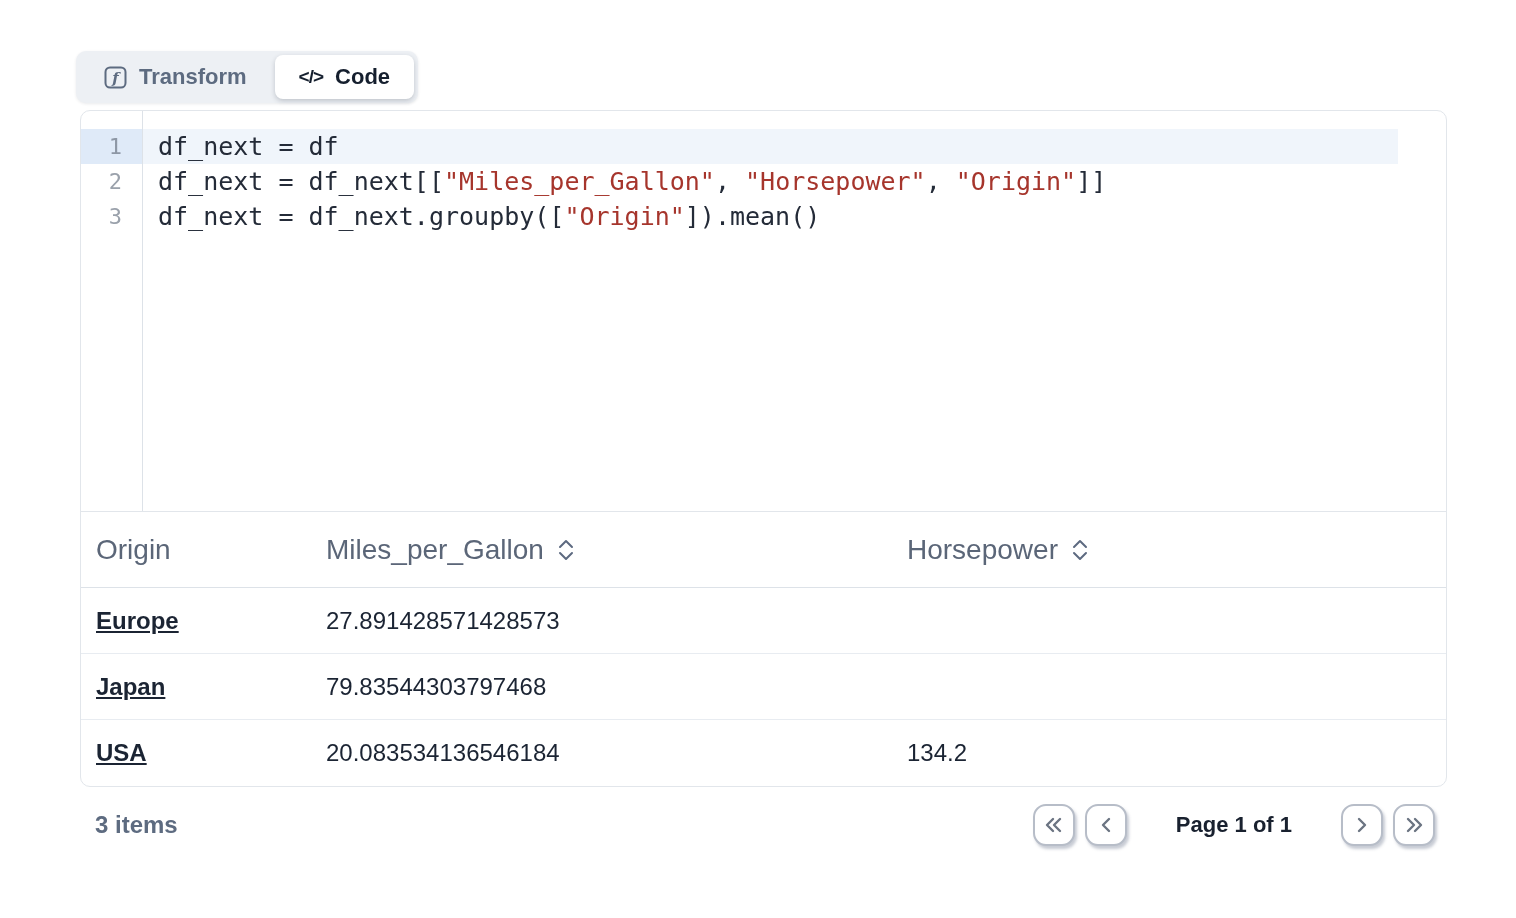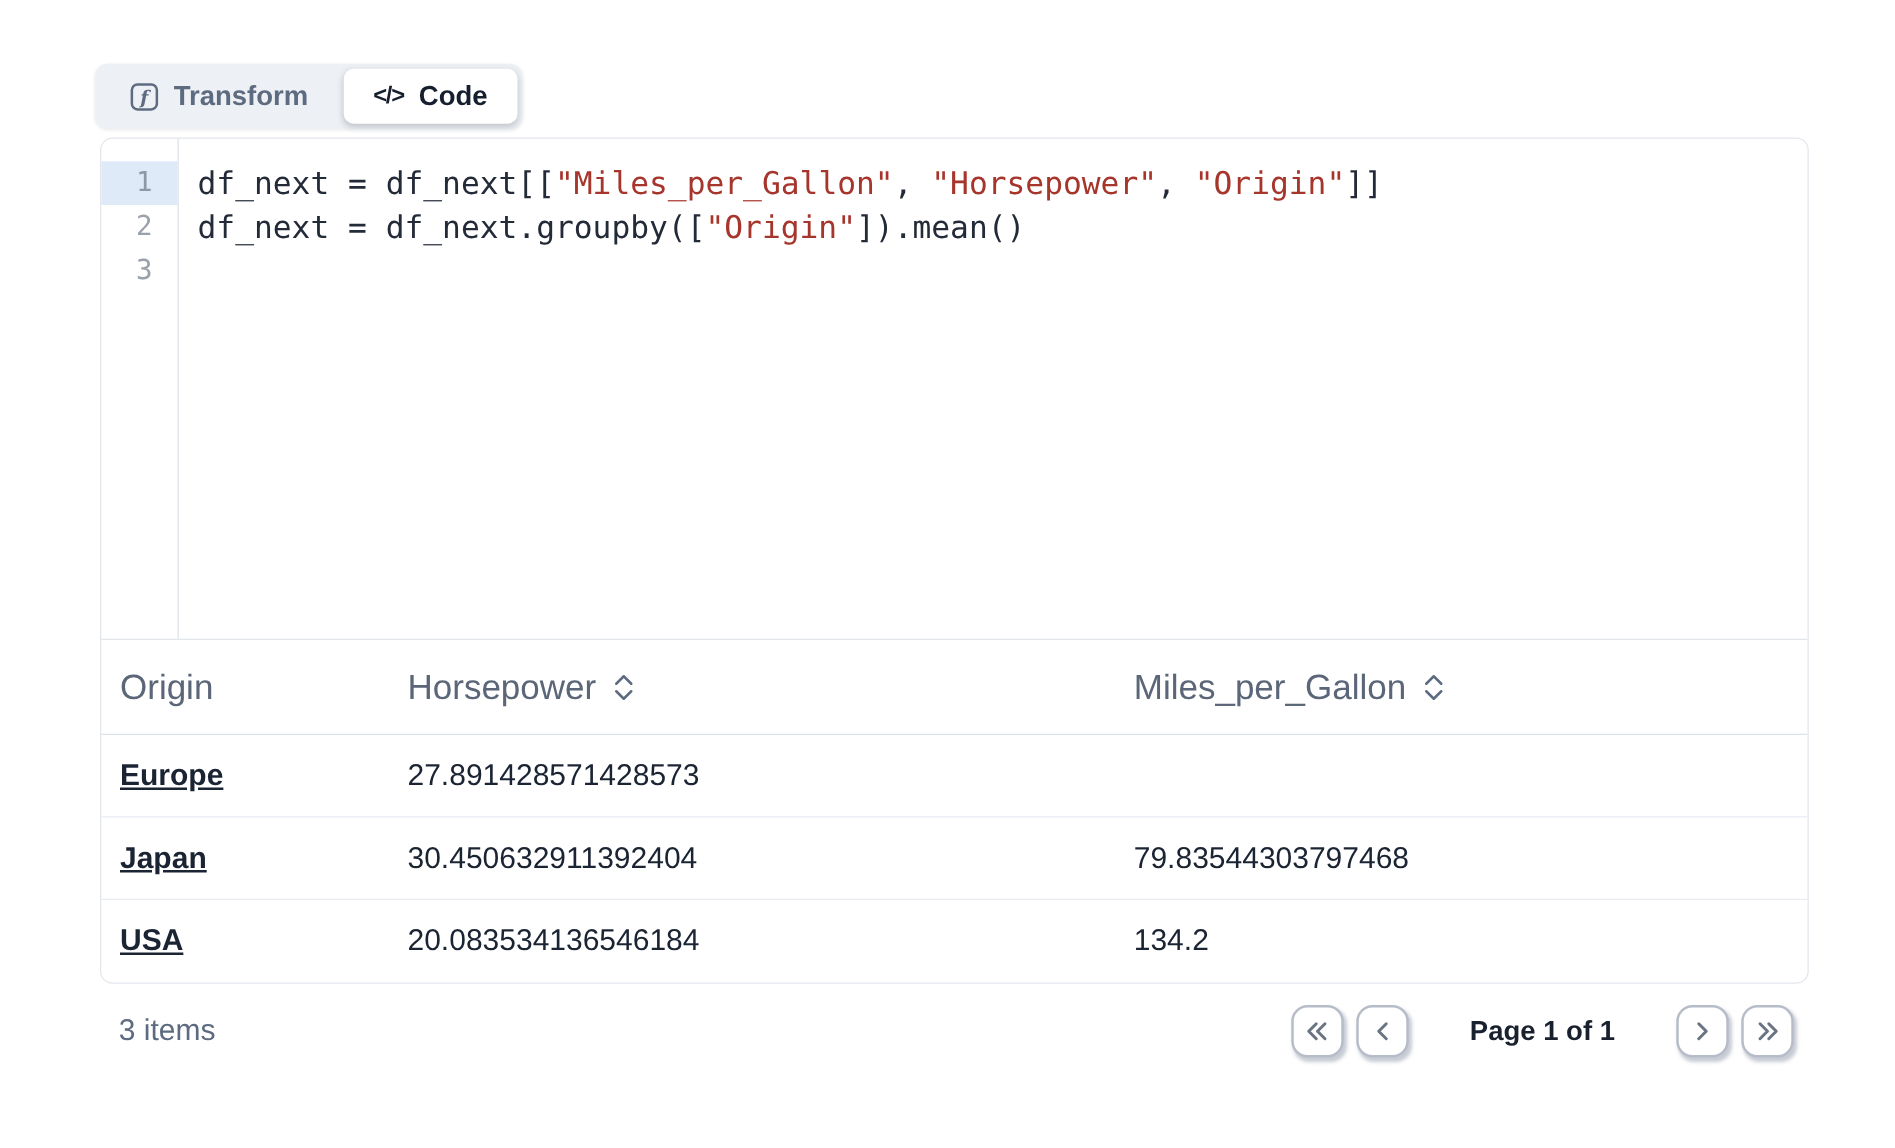--- a/index.html
+++ b/index.html
@@ -63,21 +63,21 @@
   .trow:last-child{border-bottom:none;}
   .td{padding-left:15px;font-size:24px;color:var(--cell-text);}
   .td.rowhead{font-weight:700;text-decoration:underline;}
 
   
   .footer{
     position:absolute;left:80px;top:792px;width:1367px;height:66px;
     display:flex;align-items:center;justify-content:space-between;
     padding-left:15px;padding-right:12px;
   }
-  .items-count{font-size:24px;color:var(--muted-text);}
+  .items-count{font-size:24px;color:var(--muted-text);font-weight:bold;}
   .pager{display:flex;align-items:center;gap:10px;}
   .pgbtn{
     width:42px;height:42px;border:2px solid #b7bdc8;border-radius:13px;
     background:#ffffff;display:flex;align-items:center;justify-content:center;
     box-shadow:2px 3px 3px rgba(130,140,160,.45);cursor:pointer;padding:0;
   }
   .page-label{font-size:22px;font-weight:600;color:#19212f;margin:0 39px;white-space:nowrap;}
   svg{display:block;}
 </style>
 </head>
@@ -100,55 +100,55 @@
 </div>
 
 <div class="panel">
   <div class="editor">
     <div class="gutter" id="gutter">
         <div class="gutter-num active">1</div>
         <div class="gutter-num">2</div>
         <div class="gutter-num">3</div>
       </div>
     <div class="codearea" id="codearea">
+        <div class="code-line active"><span class="tok-plain">df_next = df</span></div>
         <div class="code-line"><span class="tok-plain">df_next = df_next[[</span><span class="tok-string">"Miles_per_Gallon"</span><span class="tok-plain">, </span><span class="tok-string">"Horsepower"</span><span class="tok-plain">, </span><span class="tok-string">"Origin"</span><span class="tok-plain">]]</span></div>
         <div class="code-line"><span class="tok-plain">df_next = df_next.groupby([</span><span class="tok-string">"Origin"</span><span class="tok-plain">]).mean()</span></div>
       </div>
   </div>
   <div class="thead tgrid" id="thead">
       <div class="th">
         <span>Origin</span>
       </div>
       <div class="th sortable">
-        <span>Horsepower</span>
+        <span>Miles_per_Gallon</span>
         <span>
           <svg width="16" height="24" viewBox="0 0 16 24" fill="none" stroke="#5d6a80" stroke-width="2" stroke-linecap="round" stroke-linejoin="round">
             <polyline points="2,9 8,3 14,9"></polyline>
             <polyline points="2,15 8,21 14,15"></polyline>
           </svg>
         </span>
       </div>
       <div class="th sortable">
-        <span>Miles_per_Gallon</span>
+        <span>Horsepower</span>
         <span>
           <svg width="16" height="24" viewBox="0 0 16 24" fill="none" stroke="#5d6a80" stroke-width="2" stroke-linecap="round" stroke-linejoin="round">
             <polyline points="2,9 8,3 14,9"></polyline>
             <polyline points="2,15 8,21 14,15"></polyline>
           </svg>
         </span>
       </div>
     </div>
   <div id="tbody">
       <div class="trow tgrid">
         <div class="td rowhead">Europe</div>
         <div class="td">27.891428571428573</div>
       </div>
       <div class="trow tgrid">
         <div class="td rowhead">Japan</div>
-        <div class="td">30.450632911392404</div>
         <div class="td">79.83544303797468</div>
       </div>
       <div class="trow tgrid">
         <div class="td rowhead">USA</div>
         <div class="td">20.083534136546184</div>
         <div class="td">134.2</div>
       </div>
     </div>
 </div>
 

